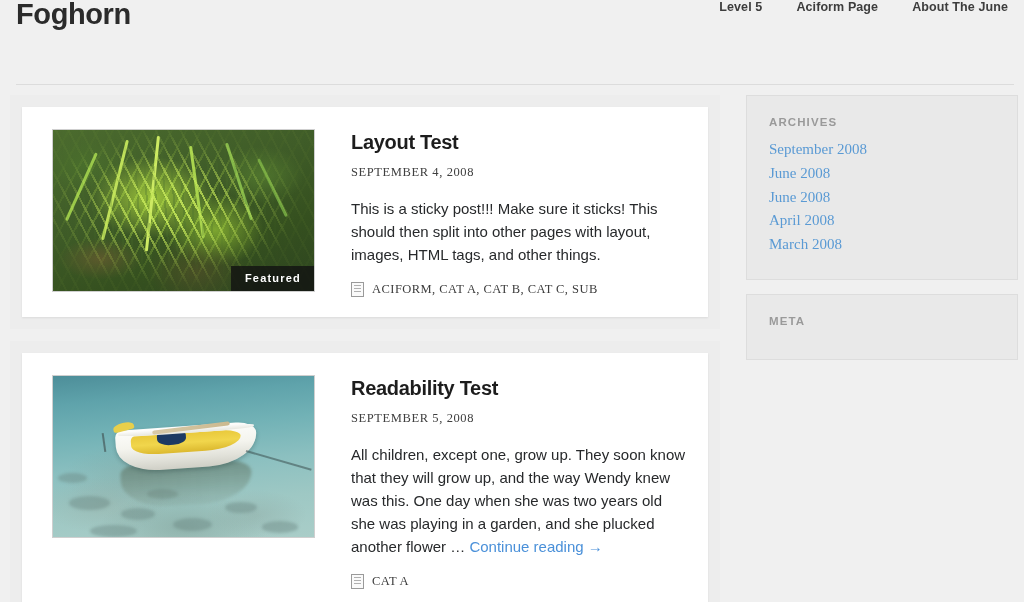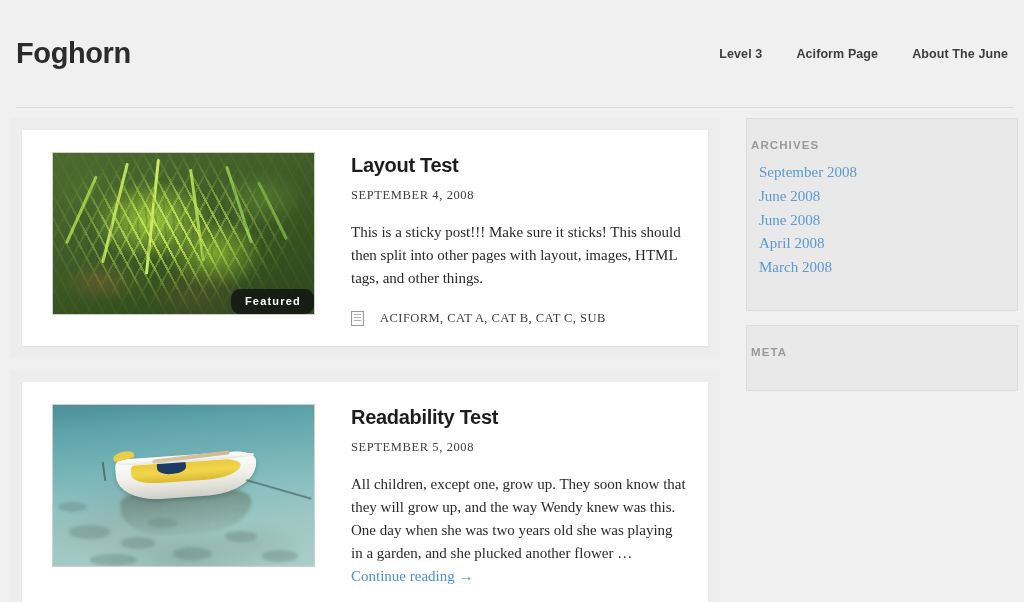--- a/index.html
+++ b/index.html
@@ -10,24 +10,24 @@
   }
   body {
     background: #f0f0f0;
     font-family: "Liberation Sans", sans-serif;
     -webkit-font-smoothing: antialiased;
   }
 
   
   .site-header {
     position: relative;
-    height: 108px;
+    height: 85px;
     padding: 0 16px;
     display: flex;
-    align-items: center;
+    align-items: flex-start;
     justify-content: space-between;
   }
   .site-title {
     font-family: "Liberation Sans", sans-serif;
     font-size: 29px;
     font-weight: bold;
     color: #2b2b2b;
     letter-spacing: -0.4px;
     line-height: 1;
     margin: 0;
@@ -104,35 +104,35 @@
   }
   .post-date {
     font-family: "Liberation Serif", serif;
     font-size: 12.5px;
     color: #404040;
     letter-spacing: 0.6px;
     margin: 0 0 18px 0;
     text-transform: uppercase;
   }
   .post-excerpt {
-    font-family: Liberation Serif, serif;
+    font-family: Liberation Sans, sans-serif;
     font-size: 15px;
     line-height: 1.52;
     color: #27292b;
     margin: 0;
   }
   .more-link {
     color: #4a90d9;
     text-decoration: none;
   }
   .post-meta {
-    margin-top: 22px;
+    margin-top: 16px;
     display: flex;
     align-items: center;
-    gap: 16px;
+    gap: 8px;
   }
   .cat-label {
     font-family: "Liberation Serif", serif;
     font-size: 12.5px;
     color: #3c3c3c;
     letter-spacing: 0.45px;
     text-transform: uppercase;
   }
   .doc-icon {
     width: 13px; height: 15px;
@@ -160,21 +160,20 @@
     right: 0; bottom: 0;
     background: rgba(18,18,18,0.80);
     color: #ffffff;
     font-family: "Liberation Sans", sans-serif;
     font-size: 11px;
     font-weight: bold;
     letter-spacing: 1.2px;
     padding: 7px 13px 7px 14px;
     line-height: 1;
     z-index: 3;
-    border-radius: 9px;
   }
 
   
   .photo { position: absolute; inset: 0; }
 
   
   .photo-fern {
     background:
       radial-gradient(ellipse 60px 30px at 18% 80%, rgba(120,92,52,0.55), rgba(120,92,52,0) 70%),
       radial-gradient(ellipse 70px 45px at 55% 88%, rgba(96,78,44,0.45), rgba(96,78,44,0) 72%),
@@ -287,50 +286,50 @@
     left: 19%; top: 35%;
     width: 2px; height: 12%;
     background: rgba(70,90,90,0.7);
     transform: rotate(-8deg);
   }
 
   
   .widget {
     background: #e9e9e9;
     border: 1px solid #dddddd;
-    padding: 20px 22px 22px 4px;
+    padding: 20px 22px 22px 22px;
     margin-bottom: 14px;
   }
   .widget-title {
     font-family: "Liberation Sans", sans-serif;
     font-size: 11.5px;
     font-weight: bold;
     color: #9a9a9a;
     letter-spacing: 1.1px;
     text-transform: uppercase;
     margin: 0 0 10px 0;
   }
-  .widget-list { list-style: none; margin: 8px; padding: 0; }
+  .widget-list { list-style: none; margin: 0; padding: 0; }
   .widget-list li { margin: 0; padding: 1px 0; }
   .widget-link {
     font-family: "Liberation Serif", serif;
     font-size: 15px;
     color: #5a9ad4;
     text-decoration: none;
     line-height: 1.45;
   }
 </style>
 </head>
 <body>
 
 <header class="site-header">
   <h1 class="site-title">Foghorn</h1>
 
   <nav class="main-nav">
-    <a class="nav-link" href="#">Level 3</a>
+    <a class="nav-link" href="#">Level 5</a>
     <a class="nav-link" href="#">Aciform Page</a>
     <a class="nav-link" href="#">About The June</a>
   </nav>
 
   <div class="header-rule"></div>
 </header>
 
 <div class="page-wrap">
 
   <main class="content-col">

